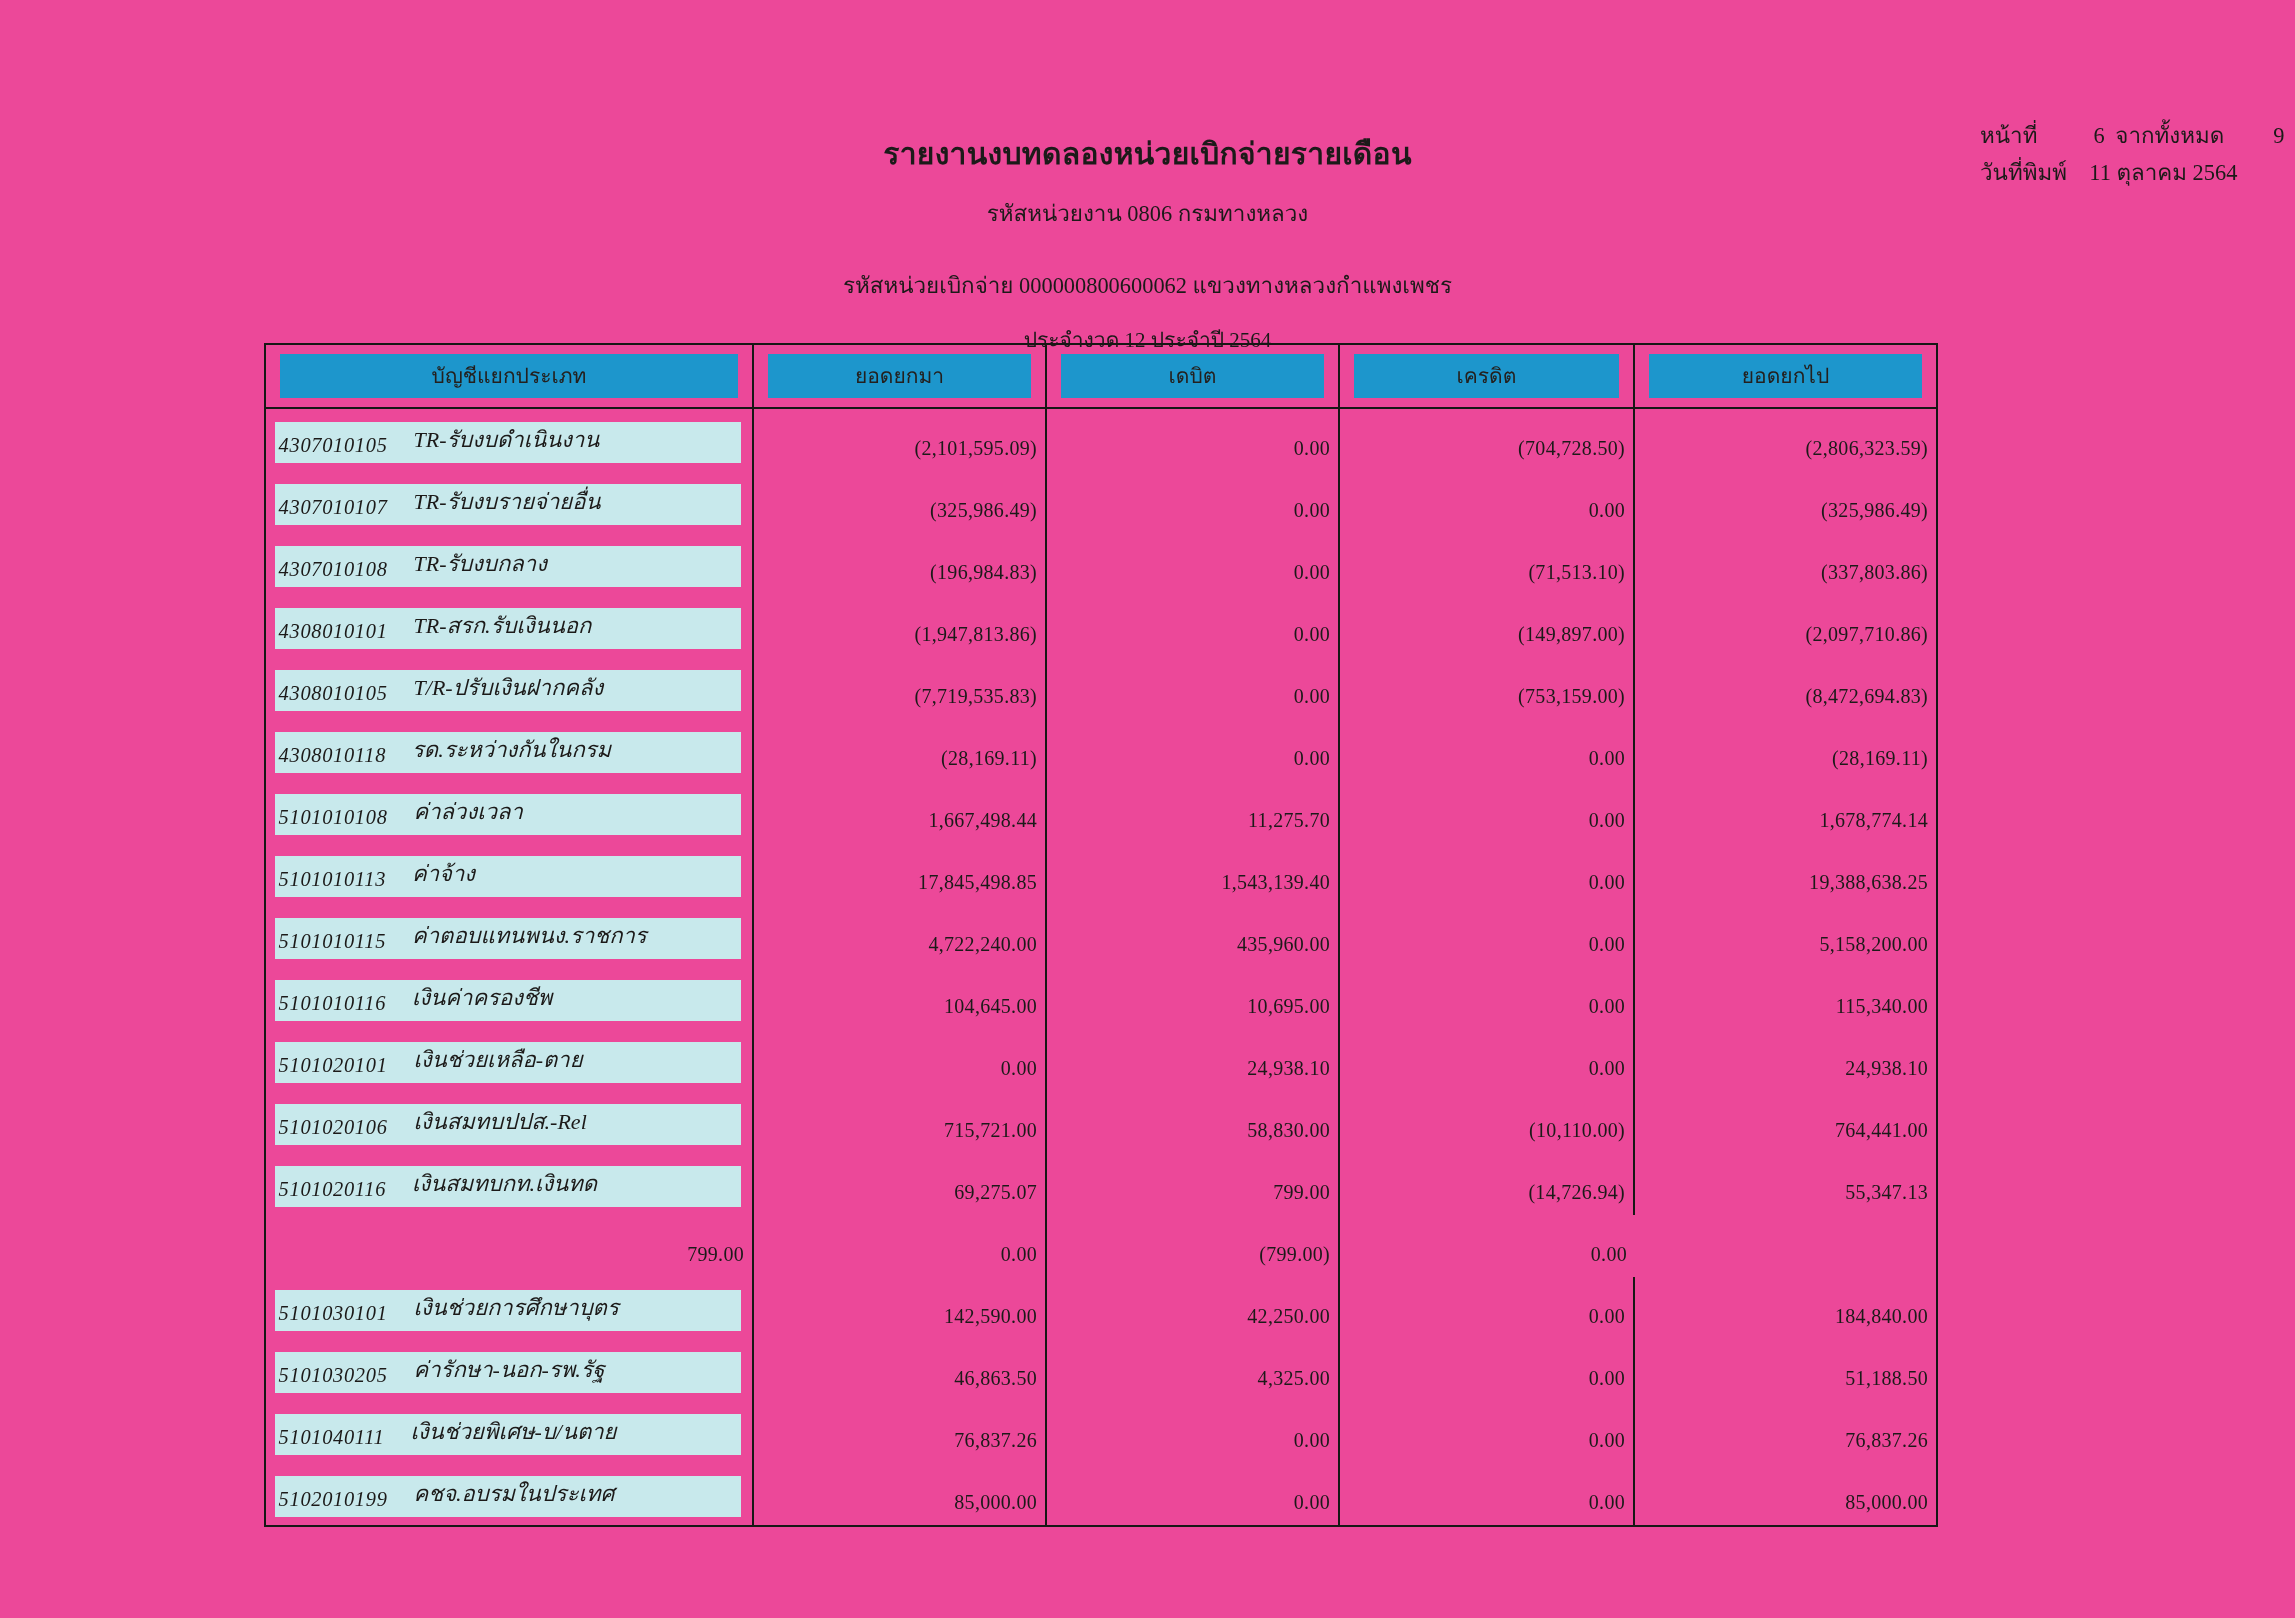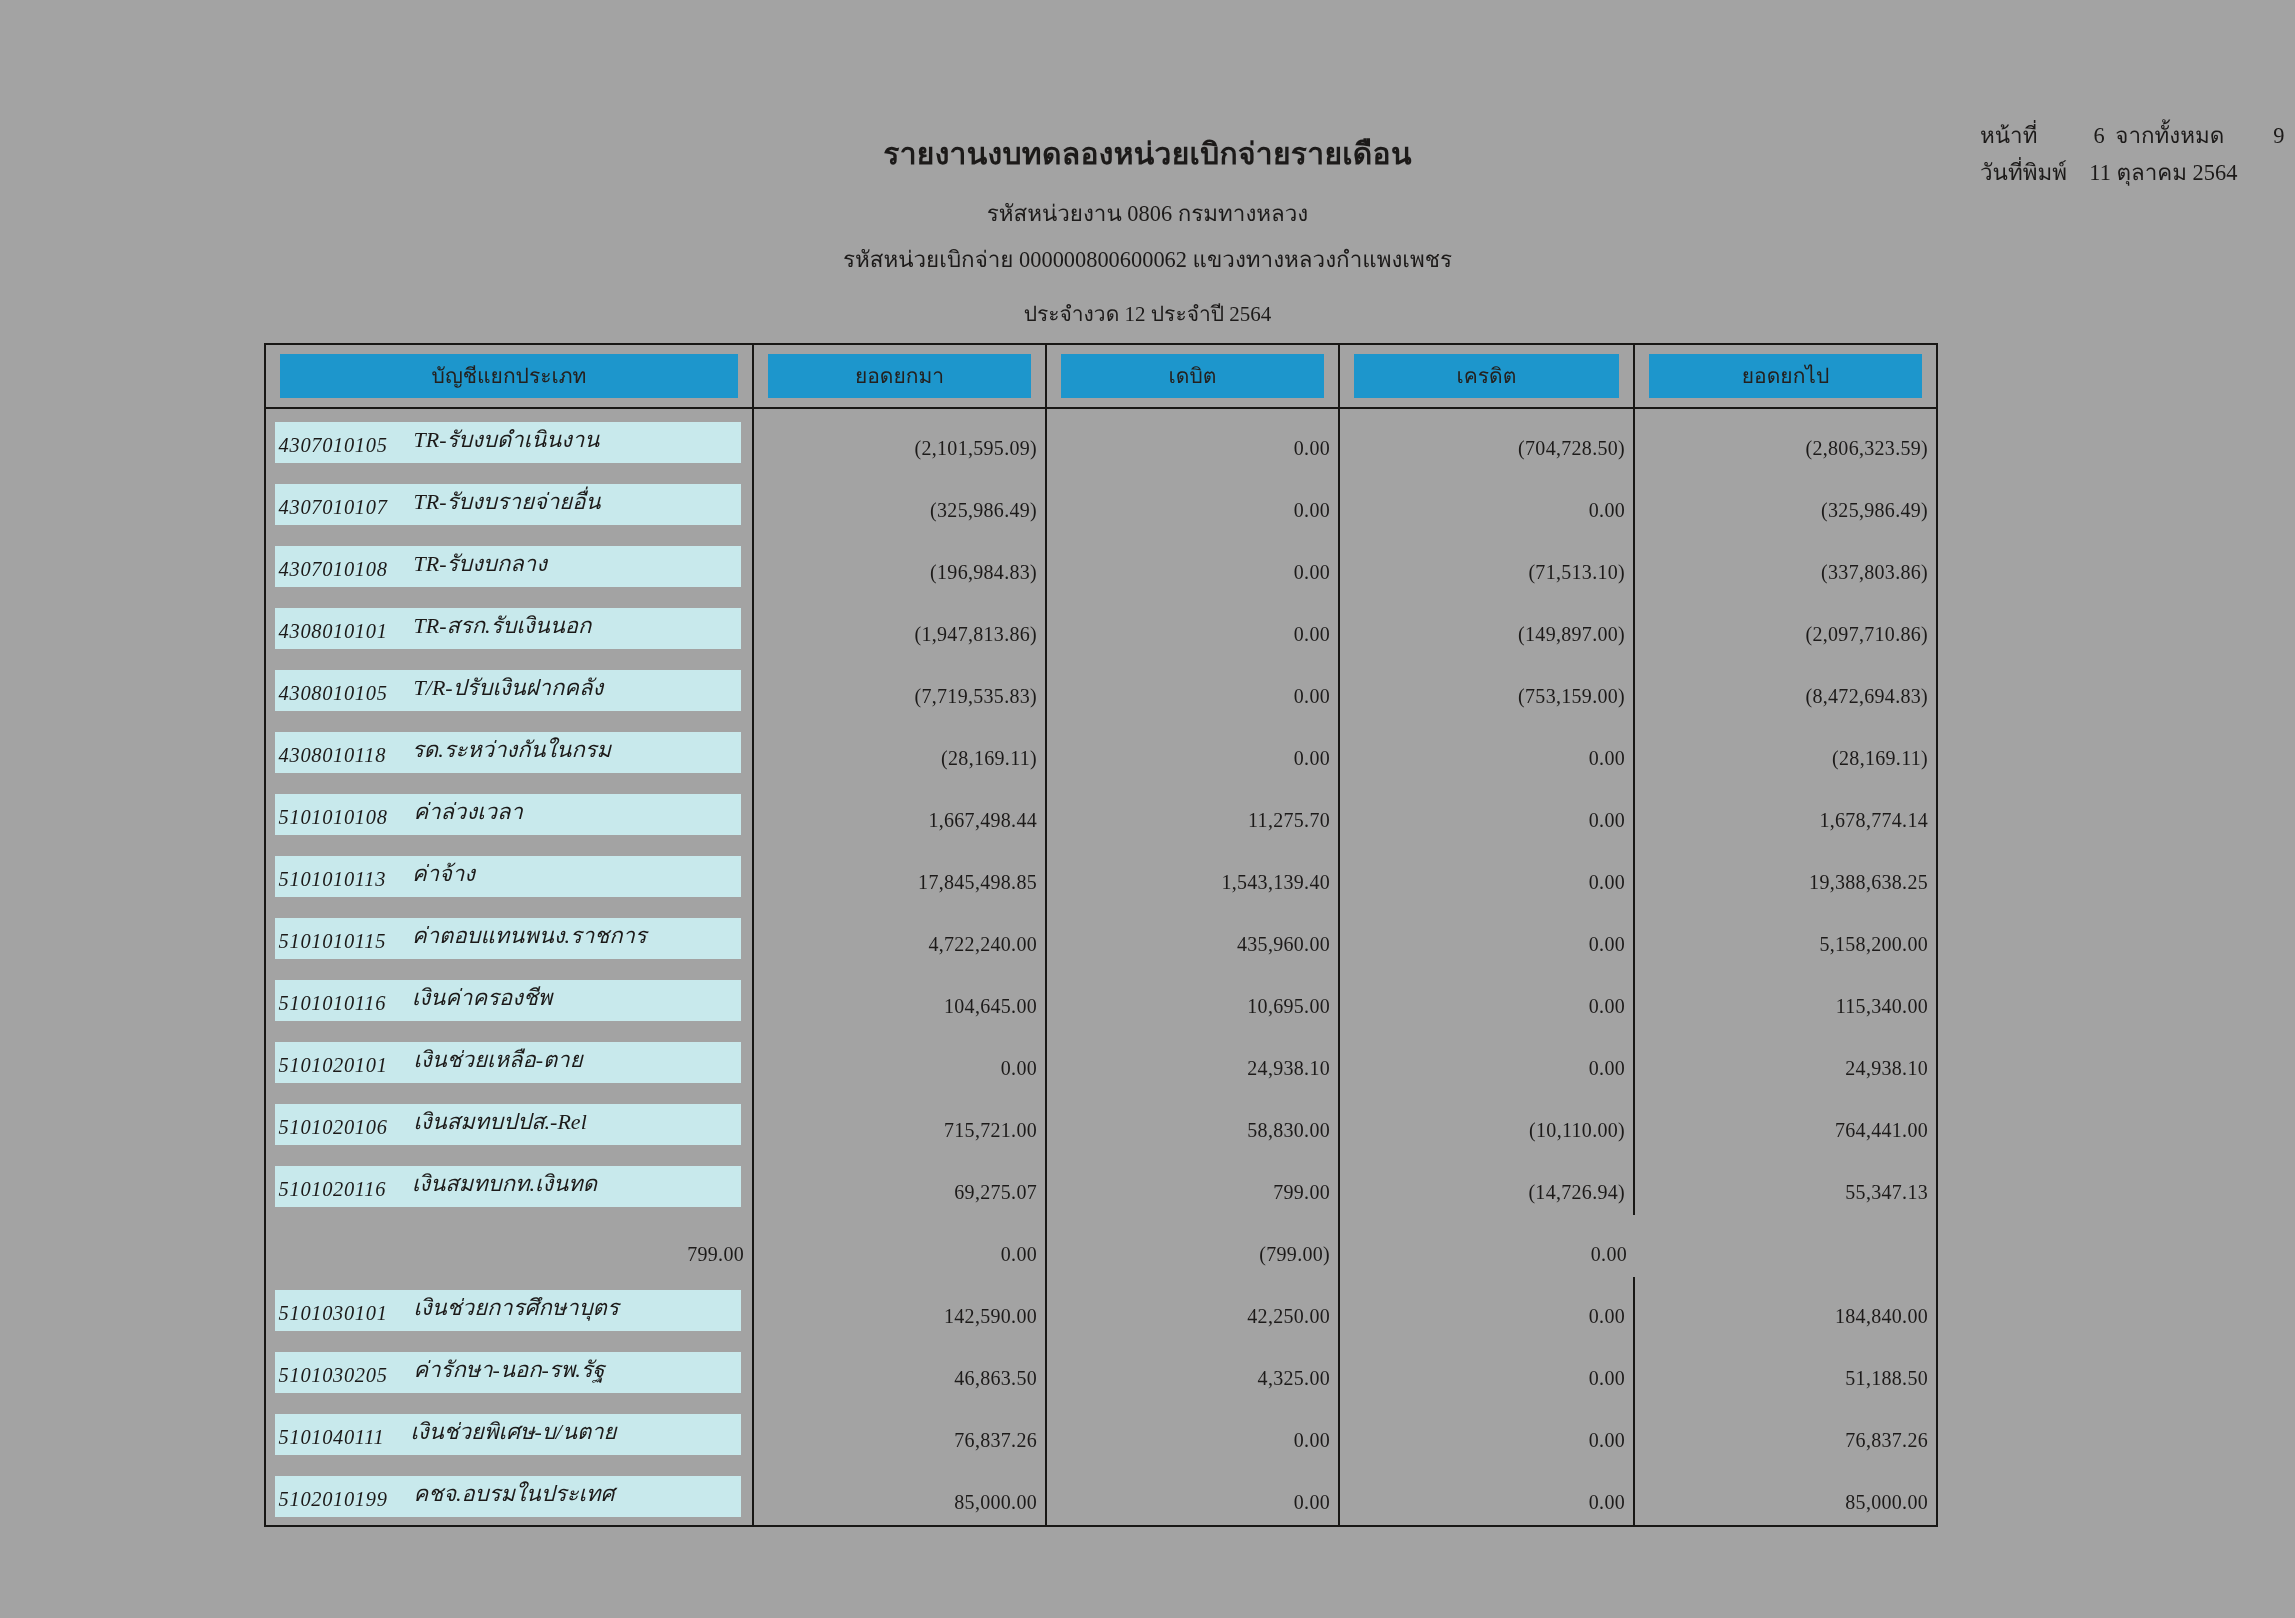--- a/index.html
+++ b/index.html
@@ -1,34 +1,34 @@
 <!DOCTYPE html>
 <html style="font-size:10.5px"><head>
 <meta charset="utf-8">
 <style>
   * { margin:0; padding:0; box-sizing:border-box; }
   html,body { background:#e8e8e6; }
   .page {
     position:relative;
     width:2295px; height:1619px;
-    background:#a3a3a3;
+    background:#ec4899;
     font-family:"Liberation Serif", "DejaVu Serif", serif;
     color:#1c1a19;
     overflow:hidden;
   }
   
   .report-head {
     position:absolute; left:0; top:130px; width:100%;
     text-align:center;
   }
   .report-title {
     font-size:30px; font-weight:bold; letter-spacing:0.3px;
   }
   .report-sub { font-size:22.4px; margin-top:18px; }
-  .report-sub2 { font-size:22.4px; margin-top:10px; }
+  .report-sub2 { font-size:22.4px; margin-top:36px; }
   .report-sub3 { font-size:21px; margin-top:20px;text-align:center; }
 
   
   .page-info {
     position:absolute; left:1980px; top:125px;
     font-size:22.4px; line-height:1.0;
   }
   .page-info .row { display:flex; align-items:baseline; }
   .page-info .row + .row { margin-top:14.5px; }
   .pi-label { display:inline-block; width:104px; }

